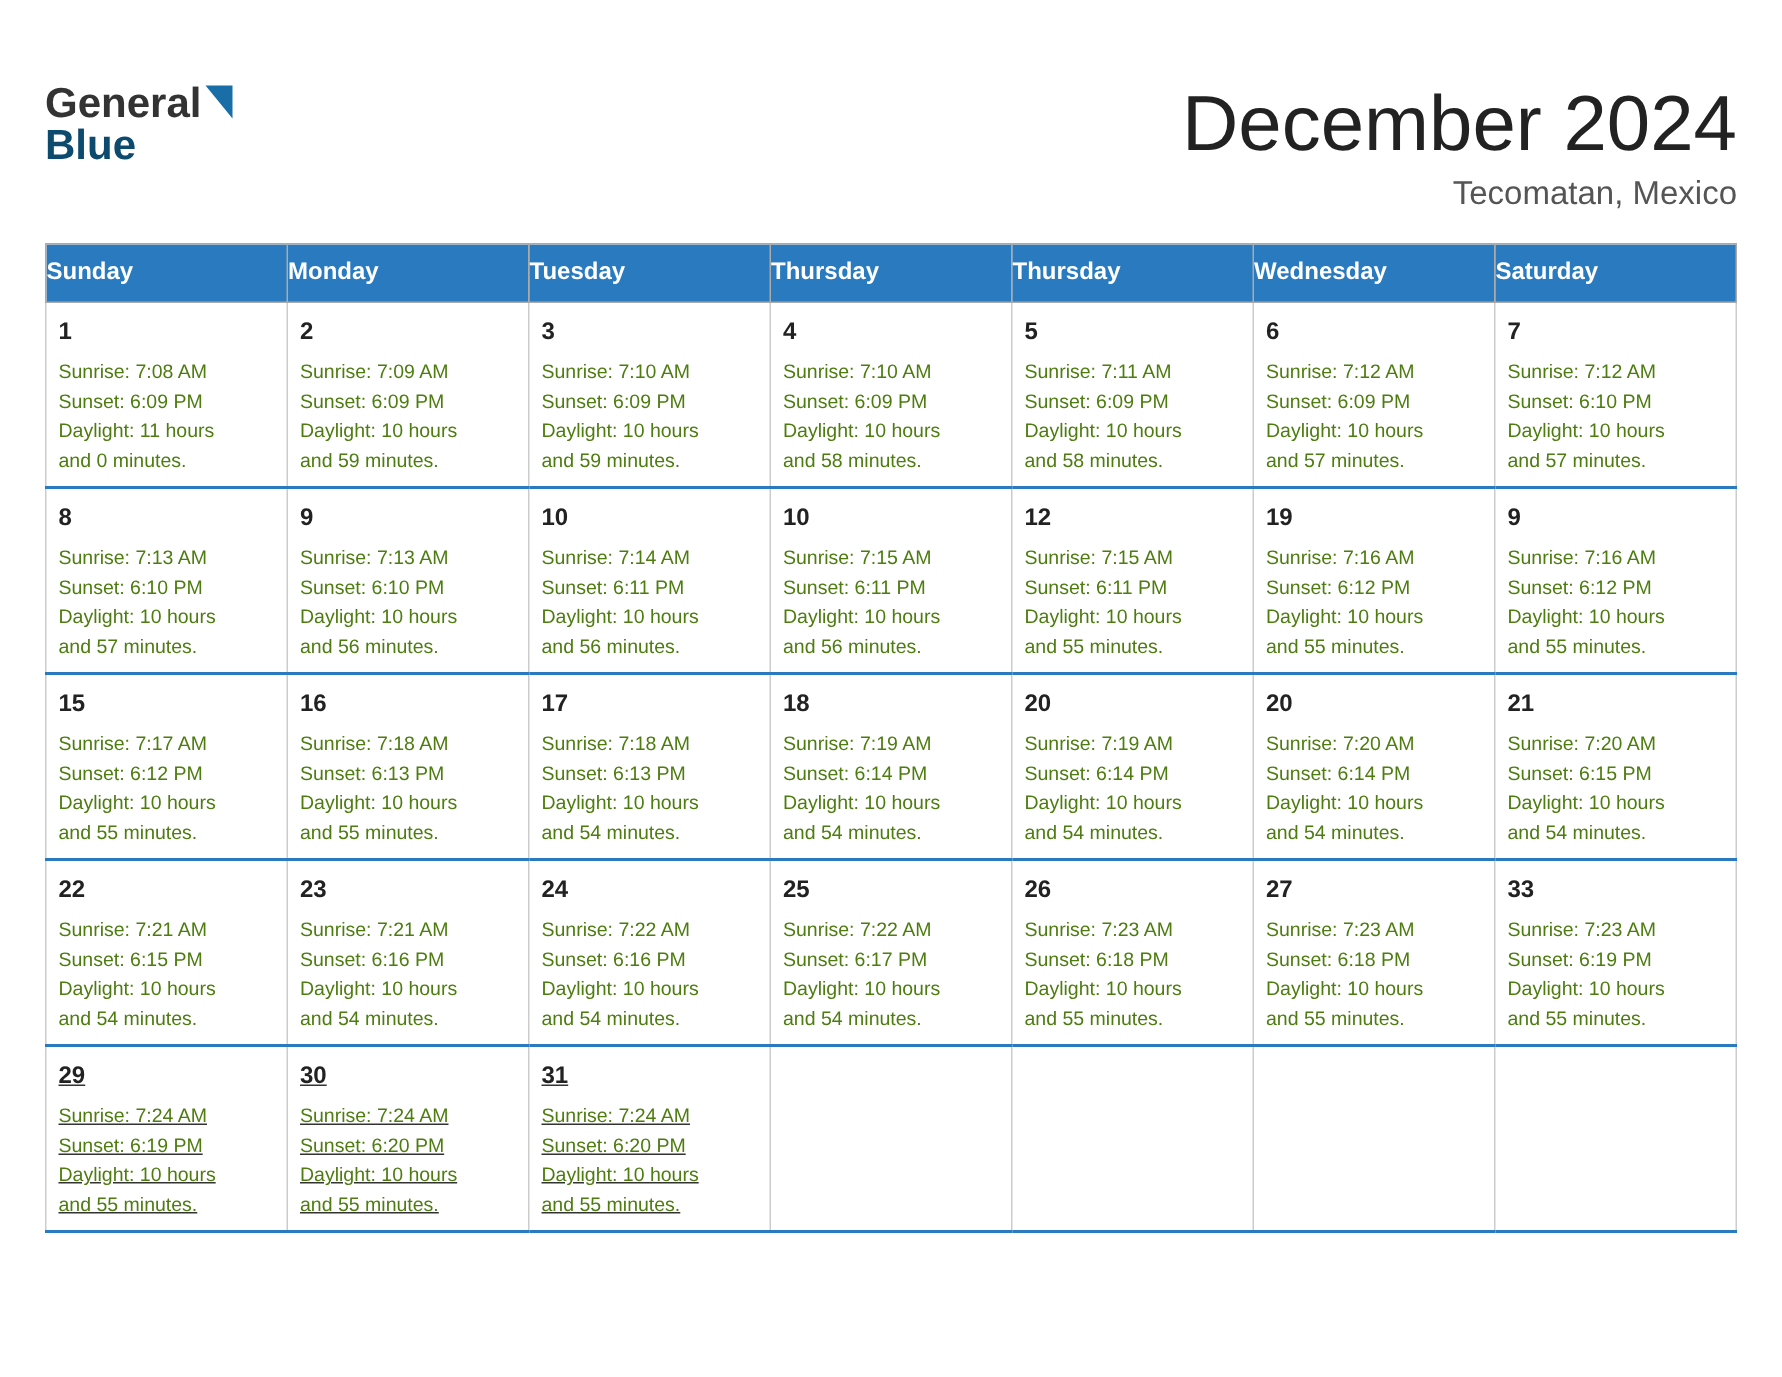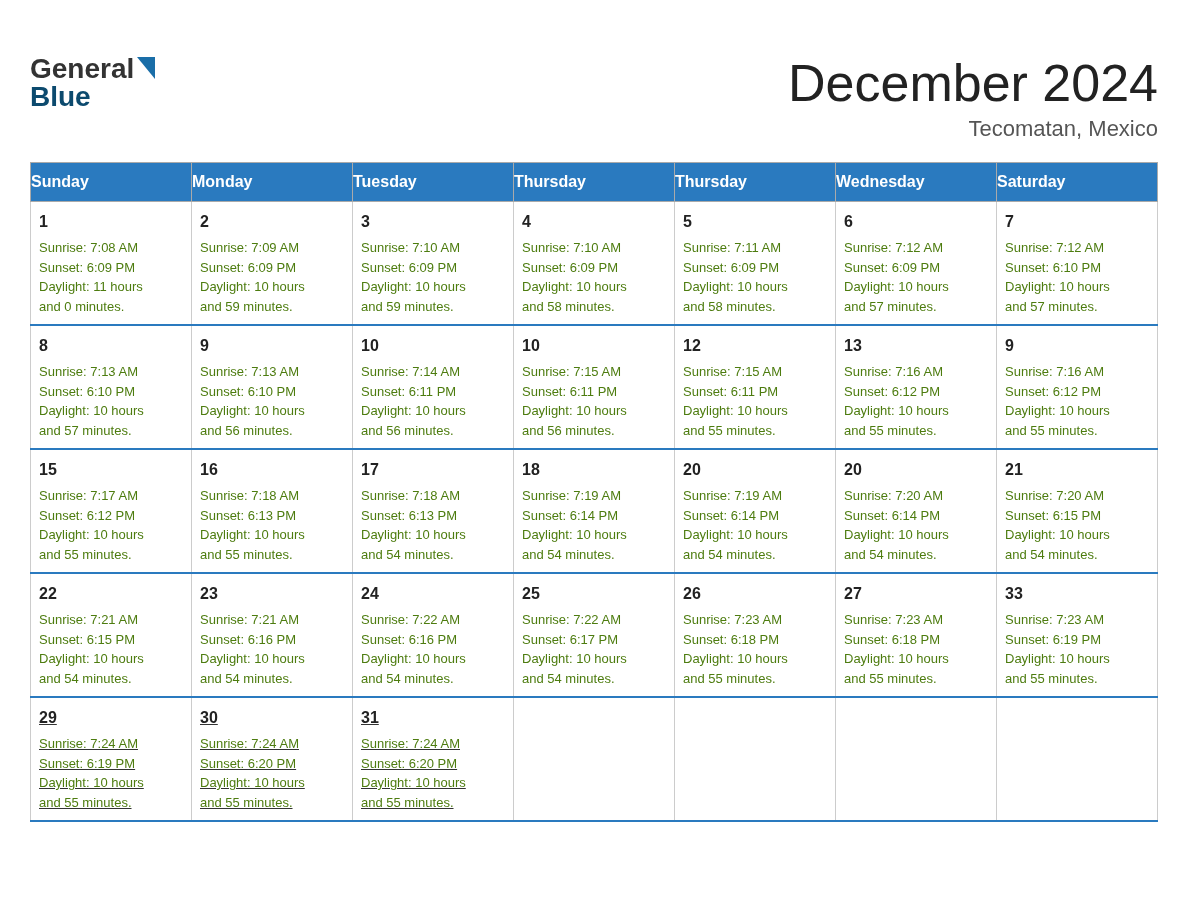--- a/index.html
+++ b/index.html
@@ -182,21 +182,21 @@
         </td>
         <td>
           <span class="day-number">10</span>
           <span class="day-info">Sunrise: 7:15 AM<br>Sunset: 6:11 PM<br>Daylight: 10 hours<br>and 56 minutes.</span>
         </td>
         <td>
           <span class="day-number">12</span>
           <span class="day-info">Sunrise: 7:15 AM<br>Sunset: 6:11 PM<br>Daylight: 10 hours<br>and 55 minutes.</span>
         </td>
         <td>
-          <span class="day-number">13</span>
+          <span class="day-number">19</span>
           <span class="day-info">Sunrise: 7:16 AM<br>Sunset: 6:12 PM<br>Daylight: 10 hours<br>and 55 minutes.</span>
         </td>
         <td>
           <span class="day-number">9</span>
           <span class="day-info">Sunrise: 7:16 AM<br>Sunset: 6:12 PM<br>Daylight: 10 hours<br>and 55 minutes.</span>
         </td>
       </tr>
       <tr>
         <td>
           <span class="day-number">15</span>

